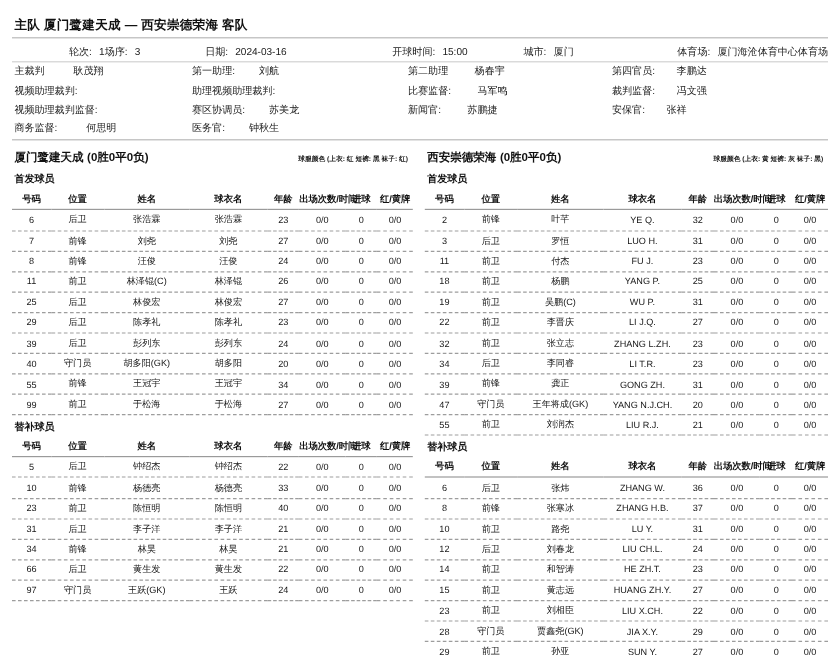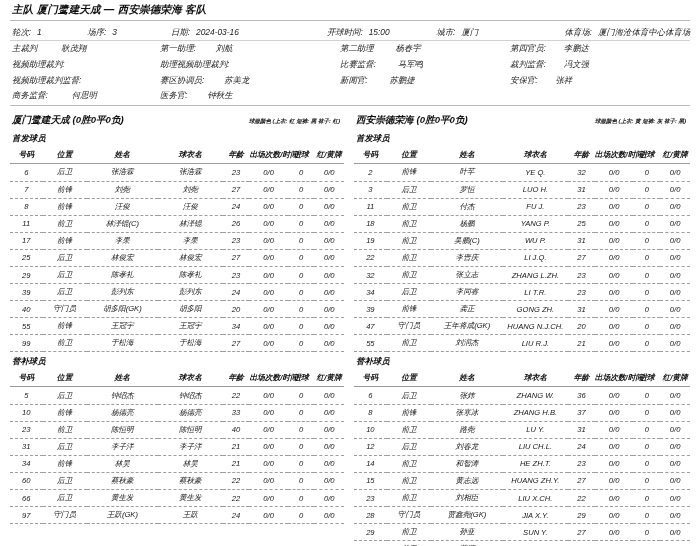--- a/index.html
+++ b/index.html
@@ -12,22 +12,21 @@
     height: 546px;
     font-family: "Liberation Sans", "DejaVu Sans", sans-serif;
     color: #111111;
     overflow: hidden;
   }
   .page {
     position: relative;
     width: 700px;
     height: 422px;
     box-sizing: border-box;
-    padding: 1px 10px 0 10px;
-    font-style: italic;
+    padding: 12px 10px 0 10px;
   }
 
   
   .match-title {
     font-size: 10.5px;
     font-weight: bold;
     letter-spacing: 0.2px;
     padding: 2px 0 3px 2px;
     white-space: nowrap;
   }
@@ -45,21 +44,21 @@
     font-size: 8.4px;
     line-height: 1.25;
     padding: 2.6px 0 2.6px 2px;
     white-space: nowrap;
   }
   .info-cell { display: flex; align-items: baseline; }
   .lbl { color: #1a1a1a; }
   .val { color: #1a1a1a; padding-left: 6px; }
 
   
-  .w-round   { width: 88px; }
+  .w-round   { width: 88px; justify-content: flex-end; }
   .w-order   { width: 98px; }
   .w-date    { width: 138px; }
   .w-kick    { width: 128px; margin-left: 38px; }
   .w-city    { width: 150px; }
   .w-venue   { width: auto; }
 
   
   .o1 { width: 148px; }
   .o2 { width: 180px; }
   .o3 { width: 170px; }
@@ -316,30 +315,20 @@
               <td class="c-num">11</td>
               <td class="c-pos">前卫</td>
               <td class="c-name">林泽锟(C)</td>
               <td class="c-shirt">林泽锟</td>
               <td class="c-age">26</td>
               <td class="c-apps">0/0</td>
               <td class="c-goal">0</td>
               <td class="c-card">0/0</td>
             </tr>
             <tr>
-              <td class="c-num">17</td>
-              <td class="c-pos">前锋</td>
-              <td class="c-name">李果</td>
-              <td class="c-shirt">李果</td>
-              <td class="c-age">23</td>
-              <td class="c-apps">0/0</td>
-              <td class="c-goal">0</td>
-              <td class="c-card">0/0</td>
-            </tr>
-            <tr>
               <td class="c-num">25</td>
               <td class="c-pos">后卫</td>
               <td class="c-name">林俊宏</td>
               <td class="c-shirt">林俊宏</td>
               <td class="c-age">27</td>
               <td class="c-apps">0/0</td>
               <td class="c-goal">0</td>
               <td class="c-card">0/0</td>
             </tr>
             <tr>
@@ -449,30 +438,20 @@
               <td class="c-apps">0/0</td>
               <td class="c-goal">0</td>
               <td class="c-card">0/0</td>
             </tr>
             <tr>
               <td class="c-num">34</td>
               <td class="c-pos">前锋</td>
               <td class="c-name">林昊</td>
               <td class="c-shirt">林昊</td>
               <td class="c-age">21</td>
-              <td class="c-apps">0/0</td>
-              <td class="c-goal">0</td>
-              <td class="c-card">0/0</td>
-            </tr>
-            <tr>
-              <td class="c-num">60</td>
-              <td class="c-pos">后卫</td>
-              <td class="c-name">蔡秋豪</td>
-              <td class="c-shirt">蔡秋豪</td>
-              <td class="c-age">22</td>
               <td class="c-apps">0/0</td>
               <td class="c-goal">0</td>
               <td class="c-card">0/0</td>
             </tr>
             <tr>
               <td class="c-num">66</td>
               <td class="c-pos">后卫</td>
               <td class="c-name">黄生发</td>
               <td class="c-shirt">黄生发</td>
               <td class="c-age">22</td>
@@ -602,21 +581,21 @@
               <td class="c-shirt">GONG ZH.</td>
               <td class="c-age">31</td>
               <td class="c-apps">0/0</td>
               <td class="c-goal">0</td>
               <td class="c-card">0/0</td>
             </tr>
             <tr>
               <td class="c-num">47</td>
               <td class="c-pos">守门员</td>
               <td class="c-name">王年将成(GK)</td>
-              <td class="c-shirt">HUANG N.J.CH.</td>
+              <td class="c-shirt">YANG N.J.CH.</td>
               <td class="c-age">20</td>
               <td class="c-apps">0/0</td>
               <td class="c-goal">0</td>
               <td class="c-card">0/0</td>
             </tr>
             <tr>
               <td class="c-num">55</td>
               <td class="c-pos">前卫</td>
               <td class="c-name">刘润杰</td>
               <td class="c-shirt">LIU R.J.</td>

